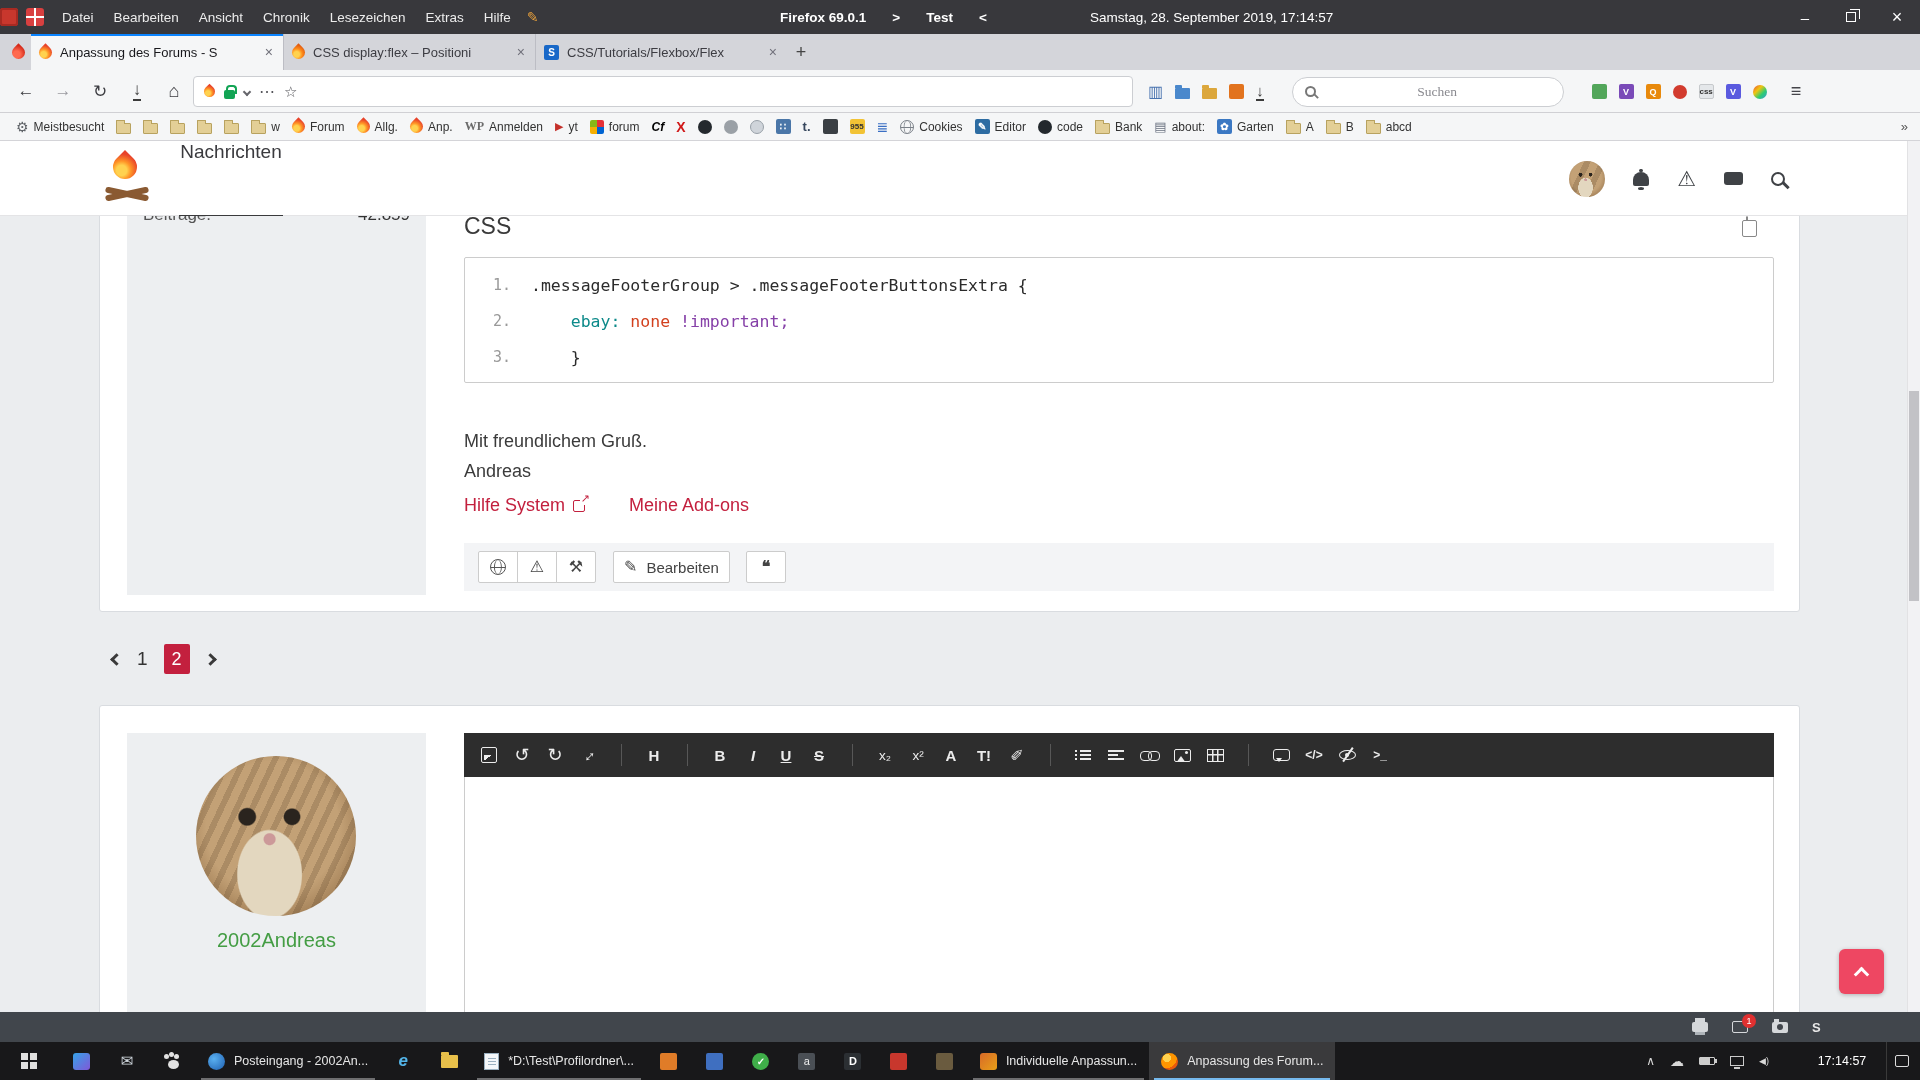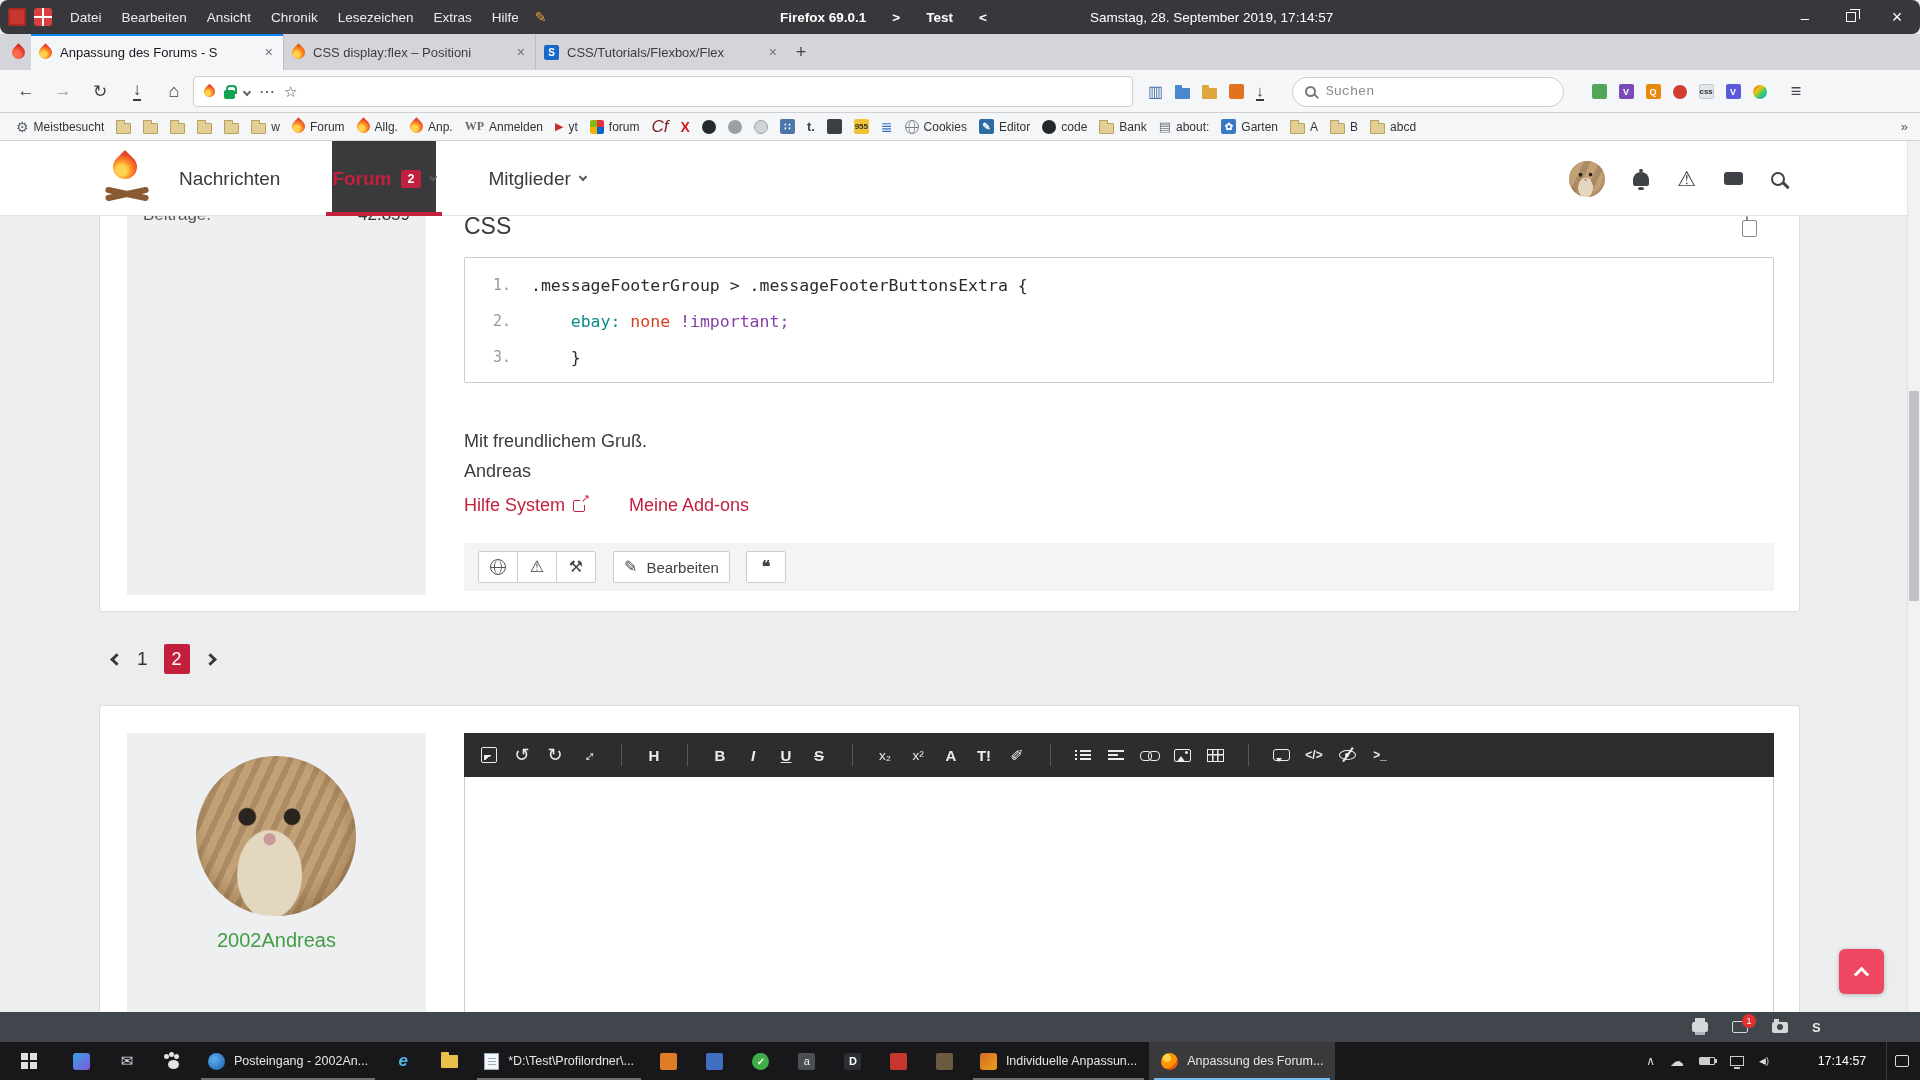--- a/index.html
+++ b/index.html
@@ -2,21 +2,21 @@
 <html><head>
 <meta charset="utf-8">
 <style>
   html,body{margin:0;padding:0;background:#000;}
   #screen{position:relative;width:1920px;height:1080px;overflow:hidden;
     font-family:"Liberation Sans",sans-serif;background:#ebedef;color:#222;}
   *{box-sizing:border-box;}
 
   
   .titlebar{position:absolute;left:0;top:0;width:1920px;height:34px;background:#38383c;
-    display:flex;align-items:center;padding-left:8px;color:#ececec;font-size:13.5px;border-radius:8px;}
+    display:flex;align-items:center;padding-left:0;color:#ececec;font-size:13.5px;}
   .tb-appico{width:18px;height:18px;border-radius:3px;margin-right:8px;}
   .menu-item{padding:4px 10px;cursor:default;}
   .menu-pencil{margin-left:6px;font-size:14px;color:#e8a03c;}
   .tb-title{position:absolute;left:780px;display:flex;gap:26px;font-weight:bold;color:#fff;}
   .tb-datetime{position:absolute;left:1090px;font-weight:normal;color:#fff;}
   .wctl{position:absolute;right:0;top:0;height:34px;display:flex;}
   .wc{width:46px;height:34px;display:flex;align-items:center;justify-content:center;color:#fff;font-size:15px;}
   .winrest{width:10px;height:10px;border:1px solid #fff;position:relative;}
   .winrest::before{content:"";position:absolute;top:-4px;left:3px;width:9px;height:9px;
     border-top:1px solid #fff;border-right:1px solid #fff;}
@@ -43,21 +43,21 @@
   .urlbar{position:absolute;left:193px;top:6px;width:940px;height:31px;background:#fff;
     border:1px solid #ccced2;border-radius:4px;display:flex;align-items:center;padding:0 10px;gap:9px;}
   .url-text{flex:1;font-size:14.5px;color:#2b2b30;white-space:nowrap;overflow:hidden;}
   .lock{width:11px;height:9px;background:#12a454;border-radius:2px;position:relative;margin-top:5px;flex:none;}
   .lock::before{content:"";position:absolute;top:-5px;left:2px;width:7px;height:7px;
     border:2px solid #12a454;border-bottom:none;border-radius:4px 4px 0 0;}
   .nav-right{position:absolute;left:1148px;top:0;height:43px;display:flex;align-items:center;gap:12px;}
   .searchbox{width:272px;height:30px;margin-left:16px;background:#fff;border:1px solid #ccced2;
     border-radius:15px;display:flex;align-items:center;padding:0 12px;gap:8px;flex:none;}
   .searchbox input{border:none;outline:none;background:transparent;flex:1;font-size:13.5px;color:#666;
-    font-family:Liberation Mono, monospace;}
+    font-family:Liberation Serif, serif;text-align:center;}
   .searchbox input::placeholder{color:#8a8a90;}
   .extrow{display:flex;align-items:center;gap:12px;margin-left:16px;}
   .hamb{margin-left:12px;font-size:18px;color:#44444a;}
 
   
   .sqi{width:15px;height:15px;border-radius:2px;display:inline-flex;align-items:center;
     justify-content:center;font-weight:bold;color:#fff;font-size:9px;flex:none;}
   .dti{width:14px;height:14px;border-radius:50%;display:inline-flex;align-items:center;
     justify-content:center;flex:none;}
   .bmg{display:inline-flex;align-items:center;justify-content:center;flex:none;}
@@ -96,21 +96,21 @@
   .bm-overflow{position:absolute;right:8px;color:#555;font-size:13px;background:#f5f6f7;padding:0 4px;}
 
   
   .viewport{position:absolute;left:0;top:141px;width:1920px;height:871px;background:#ebedef;overflow:hidden;}
   .fheader{position:absolute;left:0;top:0;width:100%;height:75px;background:#fff;border-bottom:1px solid #e4e4e6;}
   .logo{position:absolute;left:103px;top:12px;width:48px;height:50px;}
   .logo .flame{position:absolute;left:10px;top:2px;width:24px;height:24px;}
   .log1,.log2{position:absolute;top:38px;left:2px;width:44px;height:6px;background:#8a5a32;border-radius:3px;}
   .log1{transform:rotate(12deg);}
   .log2{transform:rotate(-12deg);}
-  .fnav-wrap{position:absolute;left:179px;top:0;height:75px;display:flex;align-items:center;gap:52px;}
+  .fnav-wrap{position:absolute;left:179px;top:0;height:75px;display:flex;align-items:center;gap:52px;flex-direction:column;}
   .fnav{position:relative;height:75px;display:flex;align-items:center;gap:9px;font-size:19px;color:#3a3a3e;}
   .fnav.active .fnav-label{color:#c3203e;font-weight:bold;}
   .fnav.active::after{content:"";position:absolute;left:-6px;right:-6px;bottom:0;height:4px;background:#c3203e;}
   .fnav .chev{color:#5a5a60;width:6px;height:6px;margin-top:-3px;}
   .fnav-badge{background:#c3203e;color:#fff;font-size:12.5px;font-weight:bold;border-radius:3px;
     padding:2px 7px;}
   .fh-icons{position:absolute;right:135px;top:0;height:75px;display:flex;align-items:center;gap:28px;color:#3f4246;}
   .kitty{border-radius:50%;
     background:
       radial-gradient(circle at 32% 38%, #2a241e 0 5.5%, transparent 6.5%),
@@ -419,21 +419,21 @@
       </span>
       <span class="bm-item">
         <span class="bmg" style=";color:#c4302b;font-size:11px">▶</span>
         <span class="bm-label">yt</span>
       </span>
       <span class="bm-item">
         <span class="ebayi"></span>
         <span class="bm-label">forum</span>
       </span>
       <span class="bm-item">
-        <span class="bmg" style=";color:#7f1d1d;font-weight:normal;font-size:17px;font-style:italic">Cf</span>
+        <span class="bmg" style=";color:#000000;font-weight:bold;font-size:12px;font-style:italic">Cf</span>
 
       </span>
       <span class="bm-item">
         <span class="bmg" style=";color:#d01818;font-weight:bold;font-size:14px">X</span>
 
       </span>
       <span class="bm-item">
         <span class="dti" style=";background:#24292e"></span>
 
       </span>

